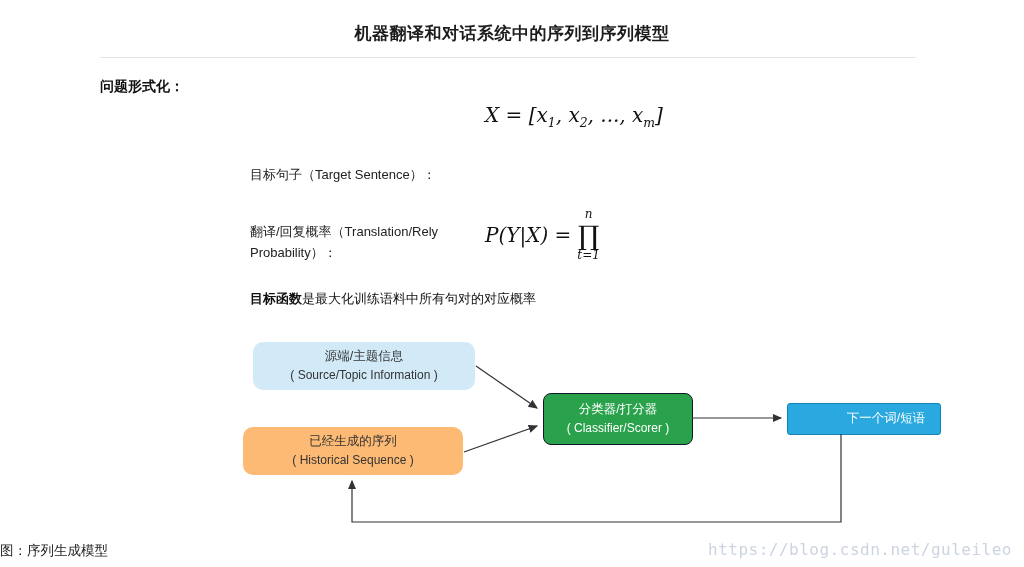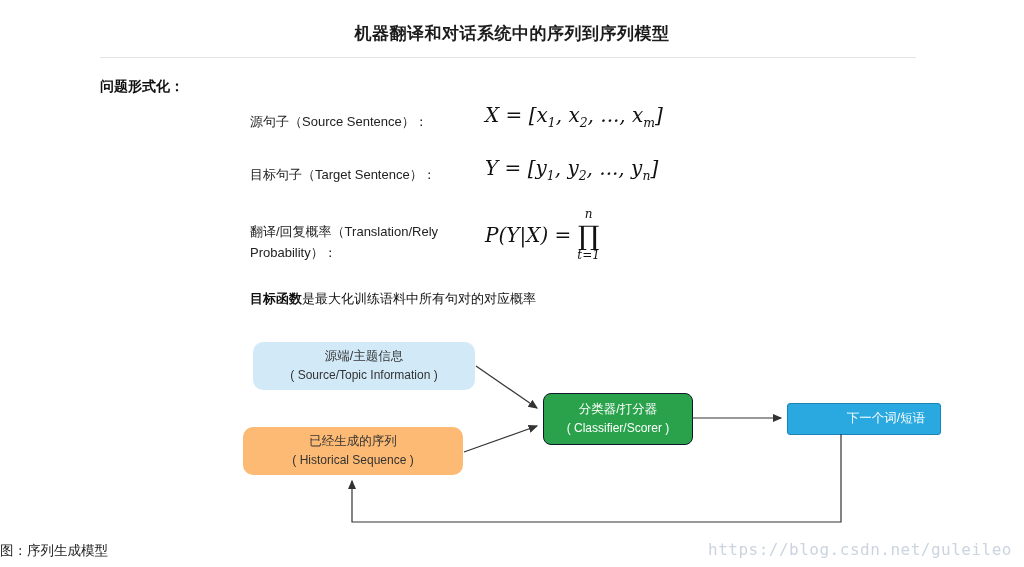--- a/index.html
+++ b/index.html
@@ -63,25 +63,23 @@
 
 <div class="slide">
 
   <div class="title">机器翻译和对话系统中的序列到序列模型</div>
 
 
   <div class="rule"></div>
 
   <div class="section-heading">问题形式化：</div>
 
-  <div class="flabel l1">源句子（Source Sentence）：</div>
   <div class="formula f1"><span>X = [x</span><sub>1</sub><span>, x</span><sub>2</sub><span>, ..., x</span><sub>m</sub><span>]</span></div>
 
   <div class="flabel l2">目标句子（Target Sentence）：</div>
-  <div class="formula f2"><span>Y = [y</span><sub>1</sub><span>, y</span><sub>2</sub><span>, ..., y</span><sub>n</sub><span>]</span></div>
 
   <div class="flabel l3">翻译/回复概率（Translation/Rely Probability）：</div>
   <div class="formula f3">
     <span><span>P(Y|X) =</span></span>
     <span class="prod">
       <span class="prod-top">n</span>
       <span class="prod-sym">∏</span>
       <span class="prod-bottom">t=1</span>
     </span>
   </div>

